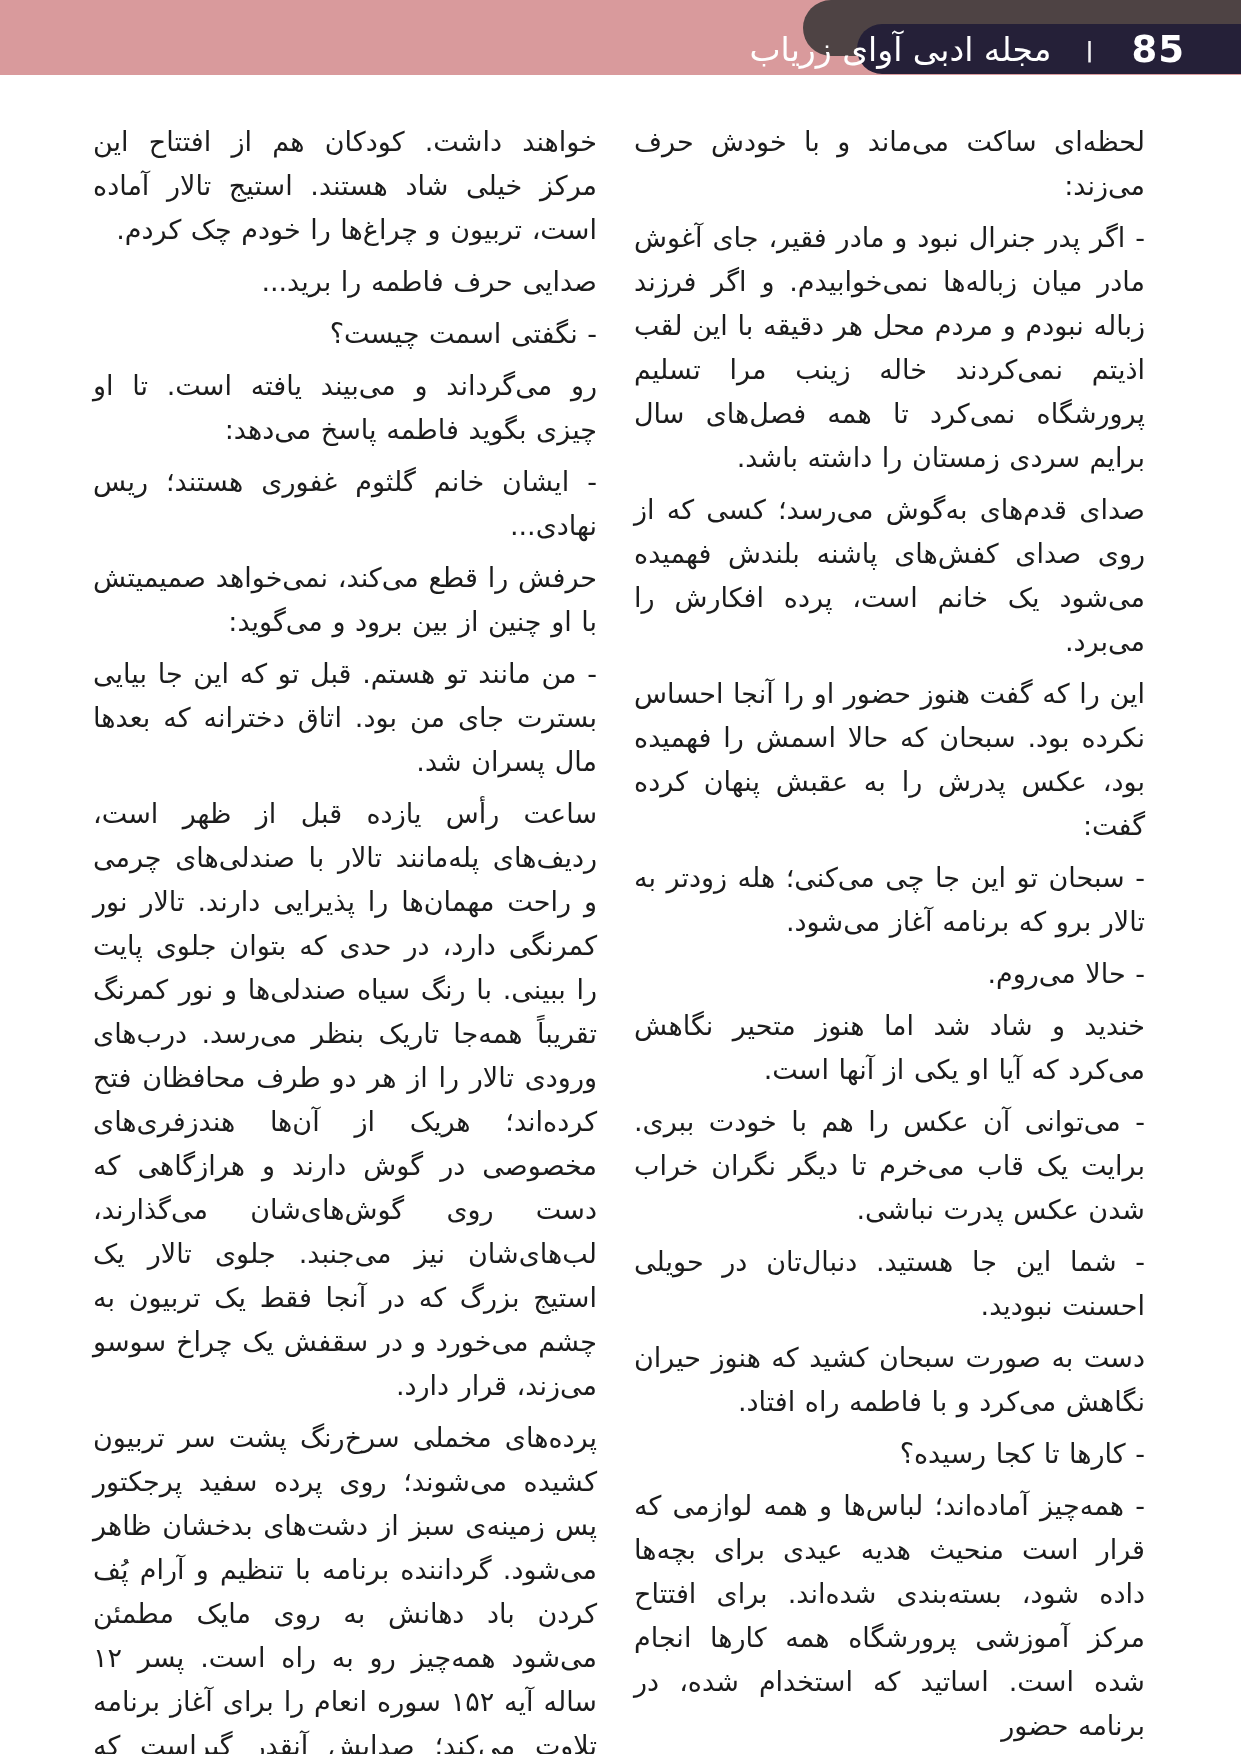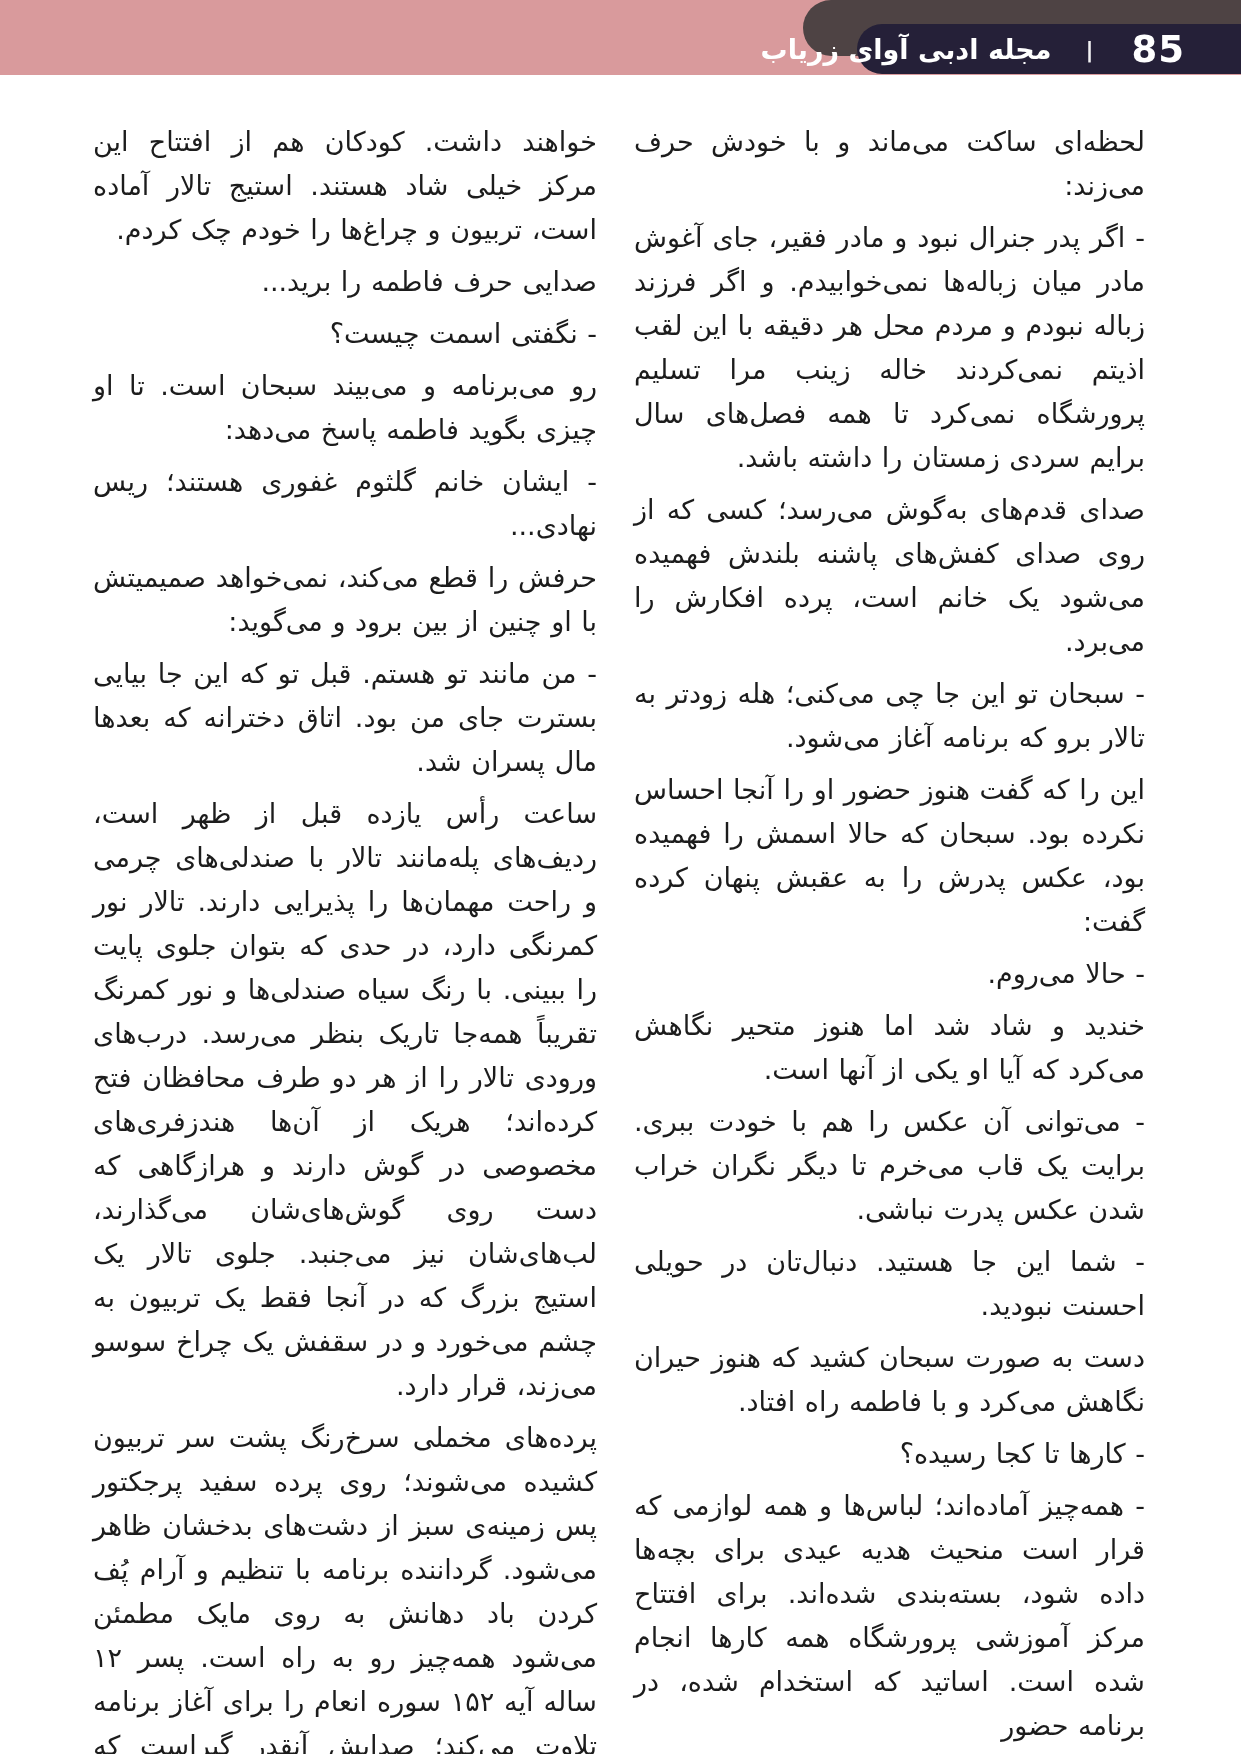--- a/index.html
+++ b/index.html
@@ -53,22 +53,22 @@
     line-height: 1;
     letter-spacing: 1px;
   }
   .header-divider {
     font-size: 22px;
     font-weight: bold;
     margin: 0 38px 0 34px;
     opacity: 0.95;
   }
   .magazine-title {
-    font-size: 27px;
-    font-weight: bold;
+    font-size: 33px;
+    font-weight: normal;
     white-space: nowrap;
   }
 
   
   .text-column {
     position: absolute;
     top: 112px;
     direction: rtl;
     text-align: justify;
     color: #1c1c1c;
@@ -99,34 +99,34 @@
 <div class="header-pill">
   <span class="page-number">85</span>
   <span class="header-divider">|</span>
   <span class="magazine-title">مجله ادبی آوای زریاب</span>
 </div>
 
 <div class="text-column column-right">
     <p class="para">لحظه‌ای ساکت می‌ماند و با خودش حرف می‌زند:</p>
     <p class="para">- اگر پدر جنرال نبود و مادر فقیر، جای آغوش مادر میان زباله‌ها نمی‌خوابیدم. و اگر فرزند زباله نبودم و مردم محل هر دقیقه با این لقب اذیتم نمی‌کردند خاله زینب مرا تسلیم پرورشگاه نمی‌کرد تا همه فصل‌های سال برایم سردی زمستان را داشته باشد.</p>
     <p class="para">صدای قدم‌های به‌گوش می‌رسد؛ کسی که از روی صدای کفش‌های پاشنه بلندش فهمیده می‌شود یک خانم است، پرده افکارش را می‌برد.</p>
+    <p class="para">این را که گفت هنوز حضور او را آنجا احساس نکرده بود. سبحان که حالا اسمش را فهمیده بود، عکس پدرش را به عقبش پنهان کرده گفت:</p>
     <p class="para">- سبحان تو این جا چی می‌کنی؛ هله زودتر به تالار برو که برنامه آغاز می‌شود.</p>
-    <p class="para">این را که گفت هنوز حضور او را آنجا احساس نکرده بود. سبحان که حالا اسمش را فهمیده بود، عکس پدرش را به عقبش پنهان کرده گفت:</p>
     <p class="para">- حالا می‌روم.</p>
     <p class="para">خندید و شاد شد اما هنوز متحیر نگاهش می‌کرد که آیا او یکی از آنها است.</p>
     <p class="para">- می‌توانی آن عکس را هم با خودت ببری. برایت یک قاب می‌خرم تا دیگر نگران خراب شدن عکس پدرت نباشی.</p>
     <p class="para">- شما این جا هستید. دنبال‌تان در حویلی احسنت نبودید.</p>
     <p class="para">دست به صورت سبحان کشید که هنوز حیران نگاهش می‌کرد و با فاطمه راه افتاد.</p>
     <p class="para">- کارها تا کجا رسیده؟</p>
     <p class="para">- همه‌چیز آماده‌اند؛ لباس‌ها و همه لوازمی که قرار است منحیث هدیه عیدی برای بچه‌ها داده شود، بسته‌بندی شده‌اند. برای افتتاح مرکز آموزشی پرورشگاه همه کارها انجام شده است. اساتید که استخدام شده، در برنامه حضور</p>
   </div>
 
 <div class="text-column column-left">
     <p class="para">خواهند داشت. کودکان هم از افتتاح این مرکز خیلی شاد هستند. استیج تالار آماده است، تربیون و چراغ‌ها را خودم چک کردم.</p>
     <p class="para">صدایی حرف فاطمه را برید...</p>
     <p class="para">- نگفتی اسمت چیست؟</p>
-    <p class="para">رو می‌برنامه و می‌بیند سبحان است. تا او چیزی بگوید فاطمه پاسخ می‌دهد:</p>
+    <p class="para">رو می‌گرداند و می‌بیند یافته است. تا او چیزی بگوید فاطمه پاسخ می‌دهد:</p>
     <p class="para">- ایشان خانم گلثوم غفوری هستند؛ ریس نهادی...</p>
     <p class="para">حرفش را قطع می‌کند، نمی‌خواهد صمیمیتش با او چنین از بین برود و می‌گوید:</p>
     <p class="para">- من  مانند تو هستم. قبل تو که این جا بیایی بسترت جای من بود. اتاق دخترانه که بعدها مال پسران شد.</p>
     <p class="para">ساعت رأس یازده قبل از ظهر است، ردیف‌های پله‌مانند تالار با صندلی‌های چرمی و راحت مهمان‌ها را پذیرایی دارند. تالار نور کمرنگی دارد، در حدی که بتوان جلوی پایت را ببینی. با رنگ سیاه صندلی‌ها و نور کمرنگ تقریباً همه‌جا تاریک بنظر می‌رسد. درب‌های ورودی تالار را از  هر دو طرف محافظان فتح کرده‌اند؛ هریک از آن‌ها هندزفری‌های مخصوصی در گوش دارند و هرازگاهی که دست روی گوش‌های‌شان می‌گذارند، لب‌های‌شان نیز می‌جنبد. جلوی تالار یک استیج بزرگ که در آنجا فقط یک تربیون به چشم می‌خورد و در سقفش یک چراخ سوسو می‌زند، قرار دارد.</p>
     <p class="para">پرده‌های مخملی سرخ‌رنگ پشت سر تربیون کشیده می‌شوند؛ روی پرده سفید پرجکتور پس زمینه‌ی سبز از دشت‌های بدخشان ظاهر می‌شود. گرداننده برنامه با تنظیم و آرام پُف کردن باد دهانش به روی مایک مطمئن می‌شود همه‌چیز رو به راه است. پسر ۱۲ ساله آیه ۱۵۲ سوره انعام را برای آغاز برنامه تلاوت می‌کند؛ صدایش آنقدر گیراست که صدای احسنت گفتن و جزاک‌الله گفتن حاضرین همه تالار را در خودش می‌پیچد. یکی از کودکانی است که زیر سایه او پرورش یافته؛ چشم‌های تجسس‌گر حاضرین حالا انتظارند او بیاید. پخش سرود ملی که تمام می‌شود، همه دست‌های‌شان را از روی سینه برداشته و روی هم</p>
   </div>
 
 </body></html>

